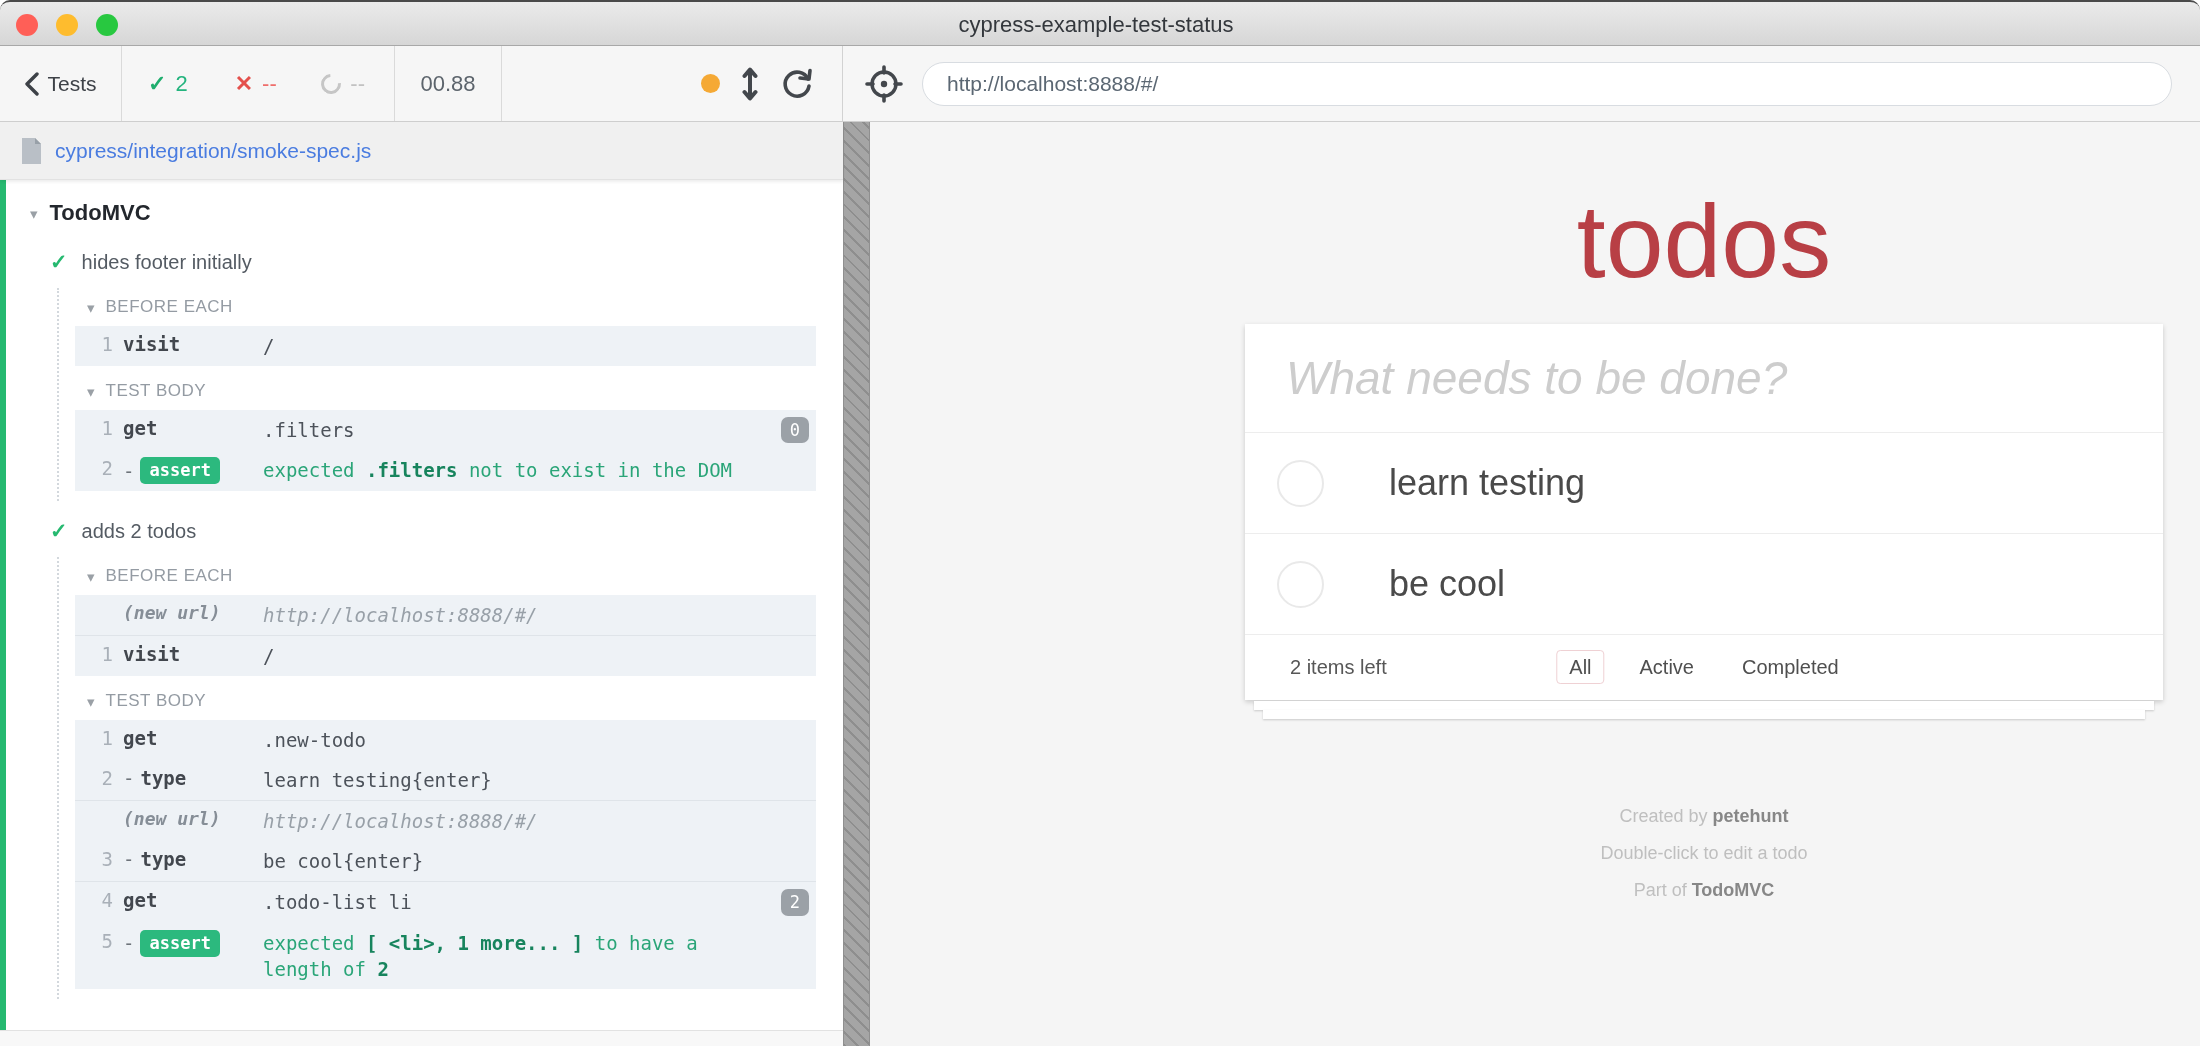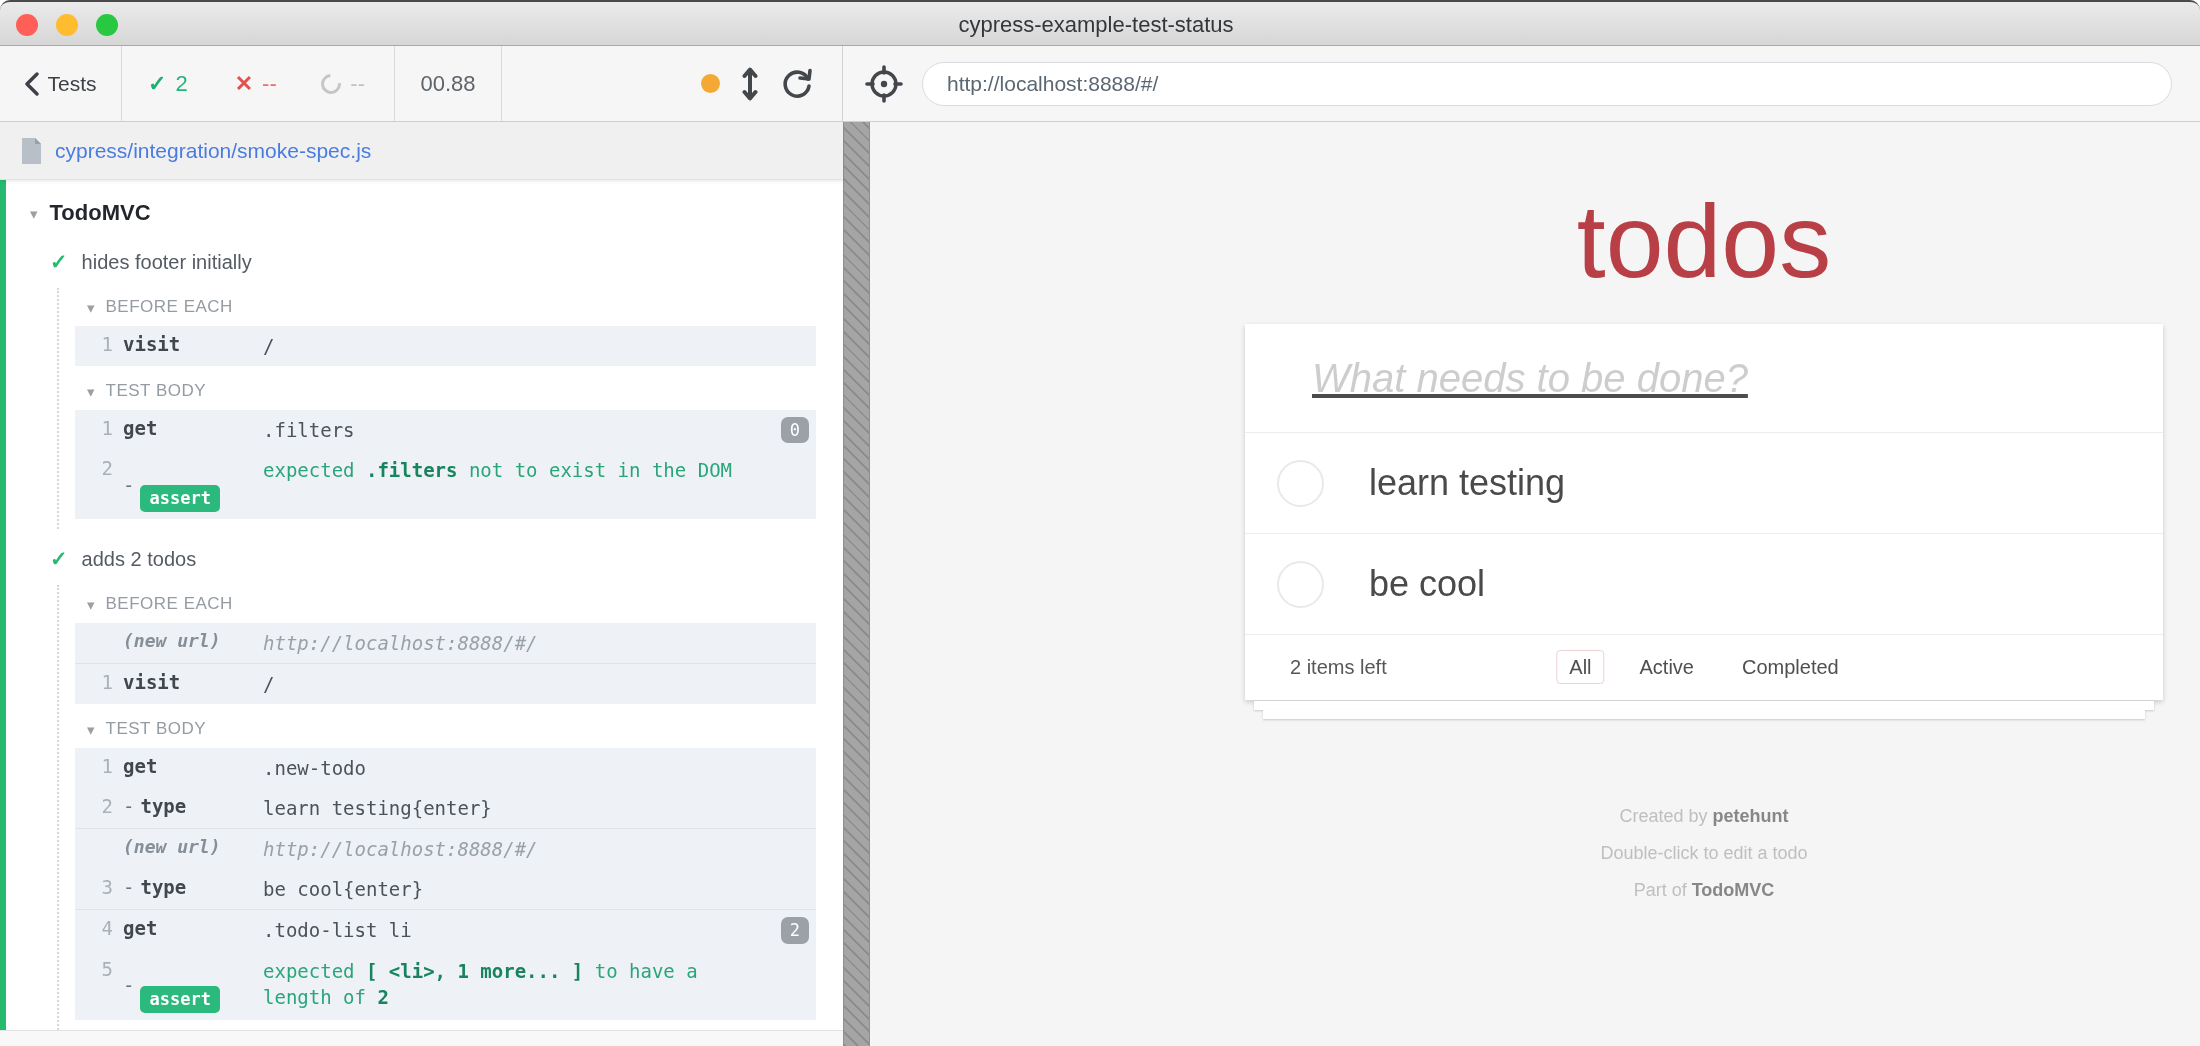--- a/index.html
+++ b/index.html
@@ -88,42 +88,42 @@
   .cmd-group { border-top:1px solid #dfe4e9; }
   .cmd-group:first-child { border-top:none; }
   .cmd-row { display:flex; align-items:flex-start; padding:7px 0; position:relative;
     font-family:"DejaVu Sans Mono", monospace; font-size:19px; cursor:pointer; }
   .cmd-num { width:48px; flex:0 0 48px; text-align:right; padding-right:10px;
     color:#a9b0b8; }
   .cmd-method { width:140px; flex:0 0 140px; color:#42474e; font-weight:bold;
     display:flex; align-items:center; gap:6px; }
   .cmd-dash { font-weight:normal; color:#6d737a; }
   .pill { background:#2cb97e; color:#fff; font-weight:bold; font-size:17px;
-    padding:2px 9px; border-radius:5px; line-height:1.35;margin-top:28px; }
+    padding:2px 9px; border-radius:5px; line-height:1.35; }
   .event-label { font-style:italic; font-weight:bold; color:#868e97; font-size:18px; }
   .cmd-msg { color:#4c525a; max-width:500px; line-height:26px; white-space:pre-wrap; }
   .cmd-row.assert .cmd-msg { color:#2aa578; }
   .cmd-row.assert .cmd-msg b { color:#17845d; }
   .cmd-row.muted .cmd-msg { color:#98a0a8; font-style:italic; }
   .badge { margin-left:auto; margin-right:7px; background:#9ba1a7; color:#fff;
     font-size:17px; padding:3px 9px; border-radius:7px; line-height:1.2;
     font-family:"DejaVu Sans Mono", monospace; }
 
   
   .todoapp-wrap { position:absolute; left:375px; top:62px; width:918px; }
   .todos-title { text-align:center; font-size:104px; font-weight:200; color:#b83f45;
     line-height:1.1; }
   .todo-card { position:relative; margin-top:26px; background:#fff;
     box-shadow:0 2px 5px rgba(0,0,0,0.18); }
   .new-todo-row { height:108px; display:flex; align-items:center; }
-  .new-todo { width:100%; height:100%; border:none; outline:none; padding-left:67px;
-    font-family:inherit; font-size:40px; color:#4d4d4d; background:transparent;text-decoration:underline; }
+  .new-todo { width:100%; height:100%; border:none; outline:none; padding-left:41px;
+    font-family:inherit; font-size:46px; color:#4d4d4d; background:transparent; }
   .new-todo::placeholder { font-style:italic; color:#cdcdcd; font-weight:300; }
   .todo-list { list-style:none; }
-  .todo-item { height:101px; border-top:1px solid #ededed; display:flex; align-items:center; }
+  .todo-item { height:101px; border-top:1px solid #ededed; display:flex; align-items:center;gap:20px; }
   .toggle-circle { width:47px; height:47px; border:2px solid #e9e9e9; border-radius:50%;
     margin-left:32px; flex:0 0 47px; cursor:pointer; }
   .todo-label { margin-left:45px; font-size:36px; color:#4a4a4a; cursor:default; }
   .todo-footer { height:66px; border-top:1px solid #ededed; display:flex; align-items:center;
     position:relative; padding:0 45px; font-size:20px; color:#575757; }
   .filters { list-style:none; position:absolute; left:50%; transform:translateX(-50%);
     display:flex; align-items:flex-end; gap:22px; }
   .filters a { text-decoration:none; color:#4f4f4f; padding:5px 12px;
     border:1px solid transparent; border-radius:4px; cursor:pointer; }
   .filters a.selected { border-color:#efd1d4; }

